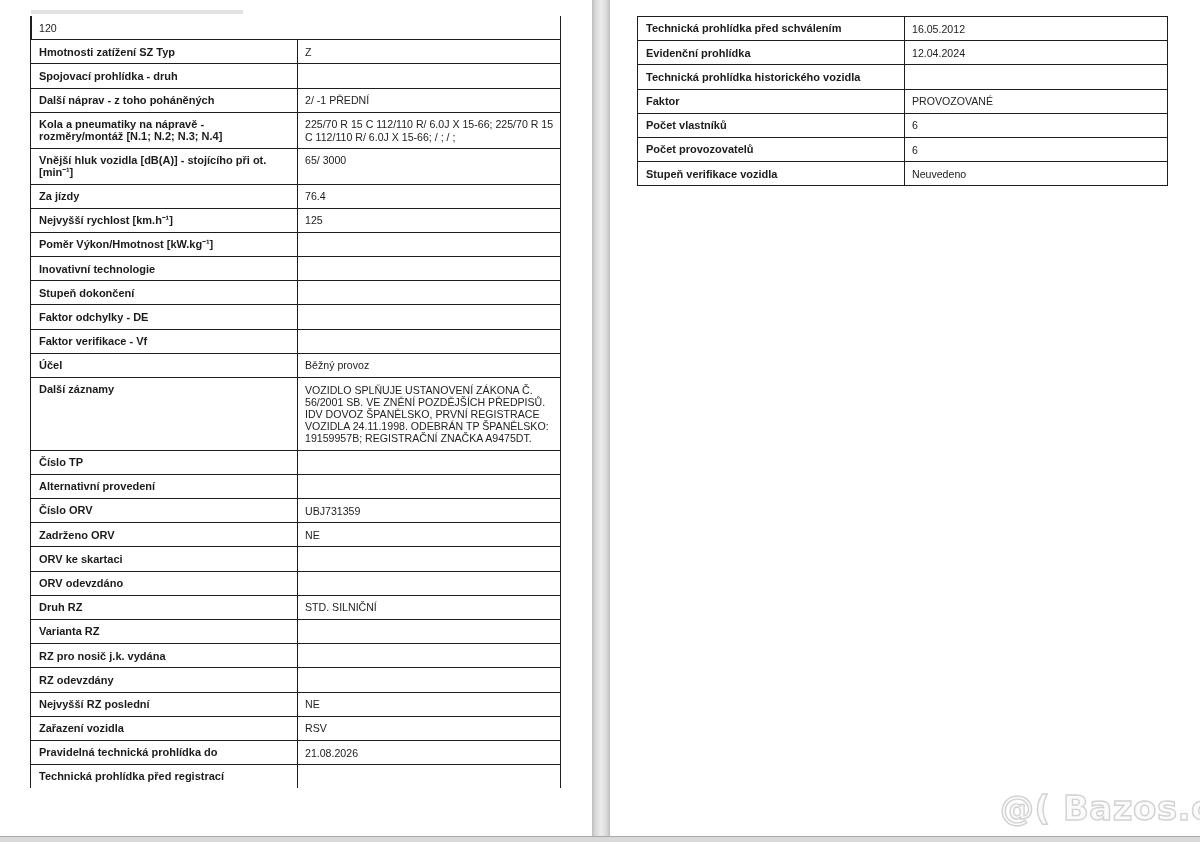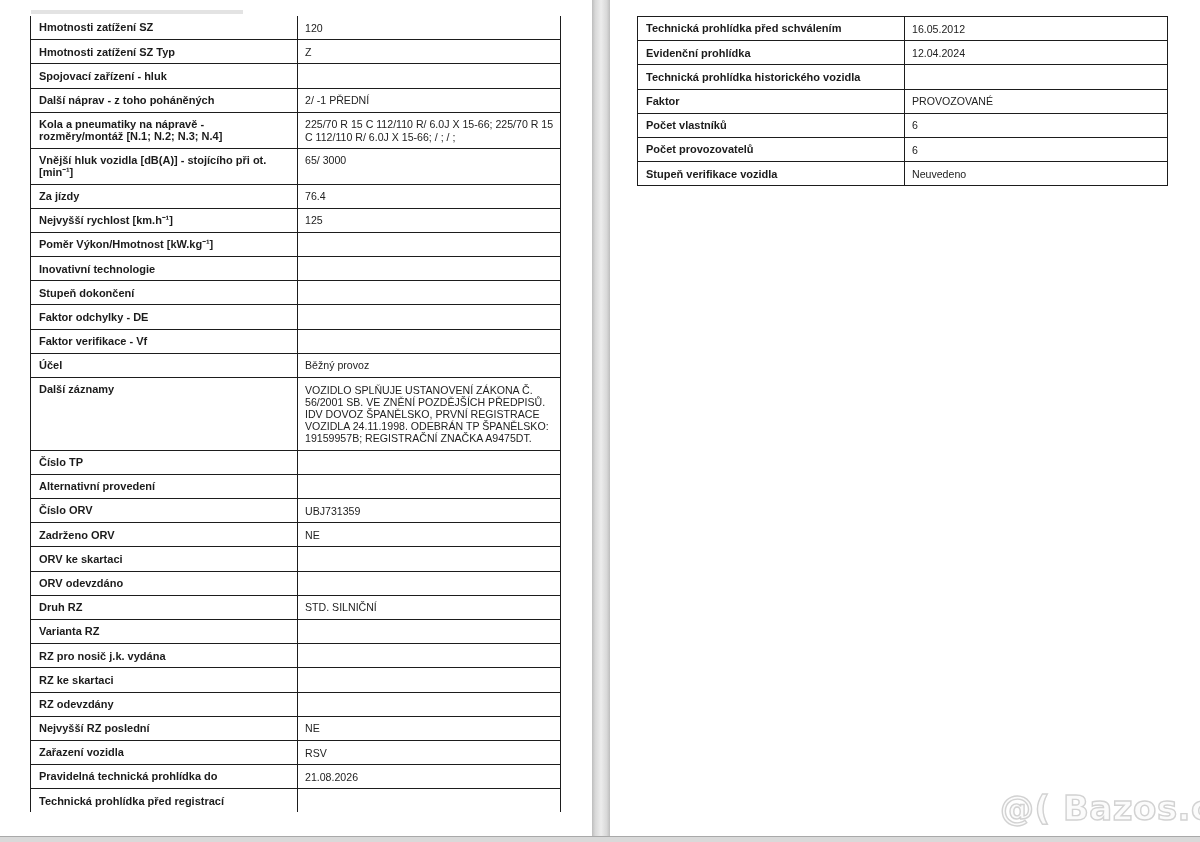--- a/index.html
+++ b/index.html
@@ -56,29 +56,28 @@
     user-select:none;
   }
 </style>
 </head>
 <body>
 
 <div class="cut-artifact"></div>
 
 <div id="left-table" class="data-table">
     <div class="t-row">
-      <div class="t-label">Hmotnosti zatížení SZ</div>
       <div class="t-value">120</div>
     </div>
     <div class="t-row">
       <div class="t-label">Hmotnosti zatížení SZ Typ</div>
       <div class="t-value">Z</div>
     </div>
     <div class="t-row">
-      <div class="t-label">Spojovací zařízení - hluk</div>
+      <div class="t-label">Spojovací prohlídka - druh</div>
       <div class="t-value"></div>
     </div>
     <div class="t-row">
       <div class="t-label">Další náprav - z toho poháněných</div>
       <div class="t-value">2/ -1 PŘEDNÍ</div>
     </div>
     <div class="t-row">
       <div class="t-label">Kola a pneumatiky na nápravě - rozměry/montáž [N.1; N.2; N.3; N.4]</div>
       <div class="t-value">225/70 R 15 C 112/110 R/ 6.0J X 15-66; 225/70 R 15 C 112/110 R/ 6.0J X 15-66; / ; / ;</div>
     </div>
@@ -149,24 +148,20 @@
     <div class="t-row">
       <div class="t-label">Druh RZ</div>
       <div class="t-value">STD. SILNIČNÍ</div>
     </div>
     <div class="t-row">
       <div class="t-label">Varianta RZ</div>
       <div class="t-value"></div>
     </div>
     <div class="t-row">
       <div class="t-label">RZ pro nosič j.k. vydána</div>
-      <div class="t-value"></div>
-    </div>
-    <div class="t-row">
-      <div class="t-label">RZ ke skartaci</div>
       <div class="t-value"></div>
     </div>
     <div class="t-row">
       <div class="t-label">RZ odevzdány</div>
       <div class="t-value"></div>
     </div>
     <div class="t-row">
       <div class="t-label">Nejvyšší RZ poslední</div>
       <div class="t-value">NE</div>
     </div>

